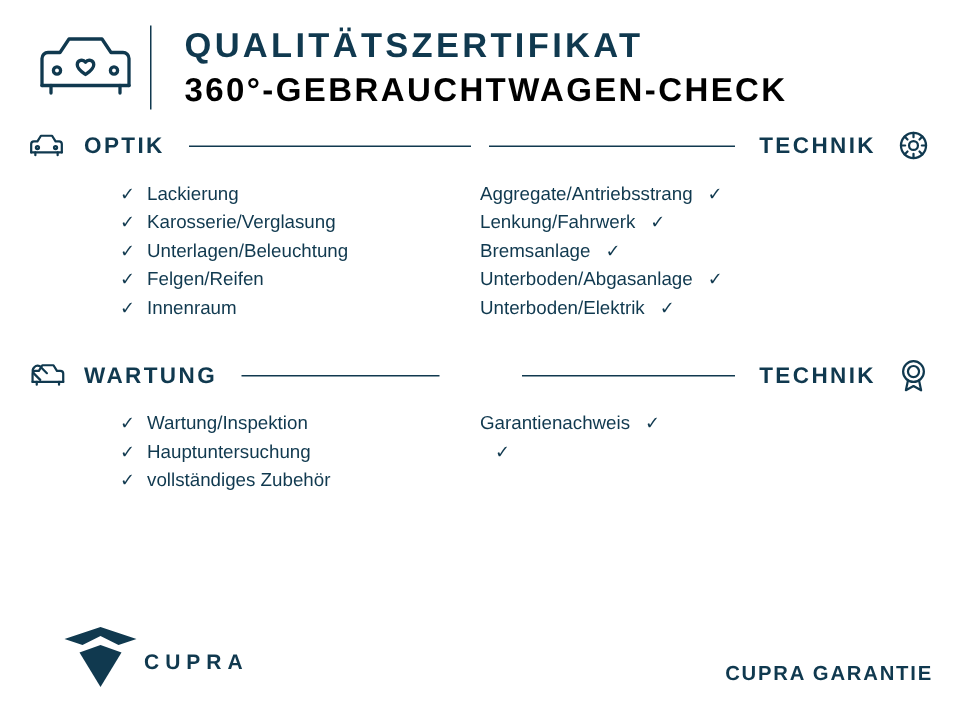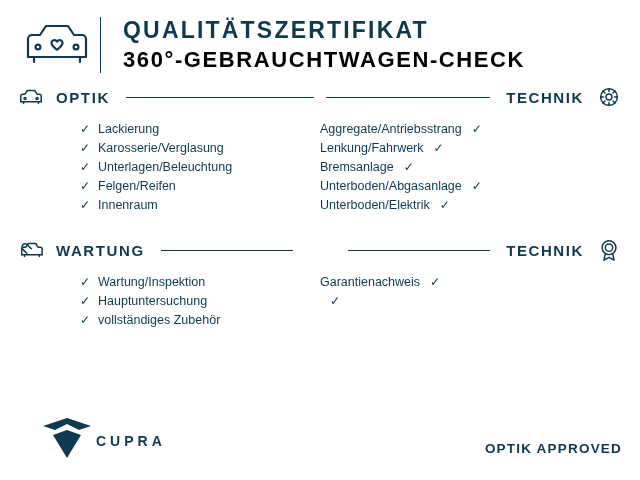--- a/index.html
+++ b/index.html
@@ -327,16 +327,16 @@
   <div class="footer">
     <div class="brand">
       <div class="brand-logo">
         <svg width="58" height="44" viewBox="0 0 58 44" fill="#10394f">
           <path d="M29 2 L53 10 L41 14 L29 8 L17 14 L5 10 Z"></path>
           <path d="M29 14 L43 19 L29 42 L15 19 Z"></path>
         </svg>
       </div>
       <div class="brand-word">CUPRA</div>
     </div>
-    <div class="approved">OPTIK APPROVED</div>
+    <div class="approved">CUPRA GARANTIE</div>
   </div>
 
 </div>
 
 </body></html>

